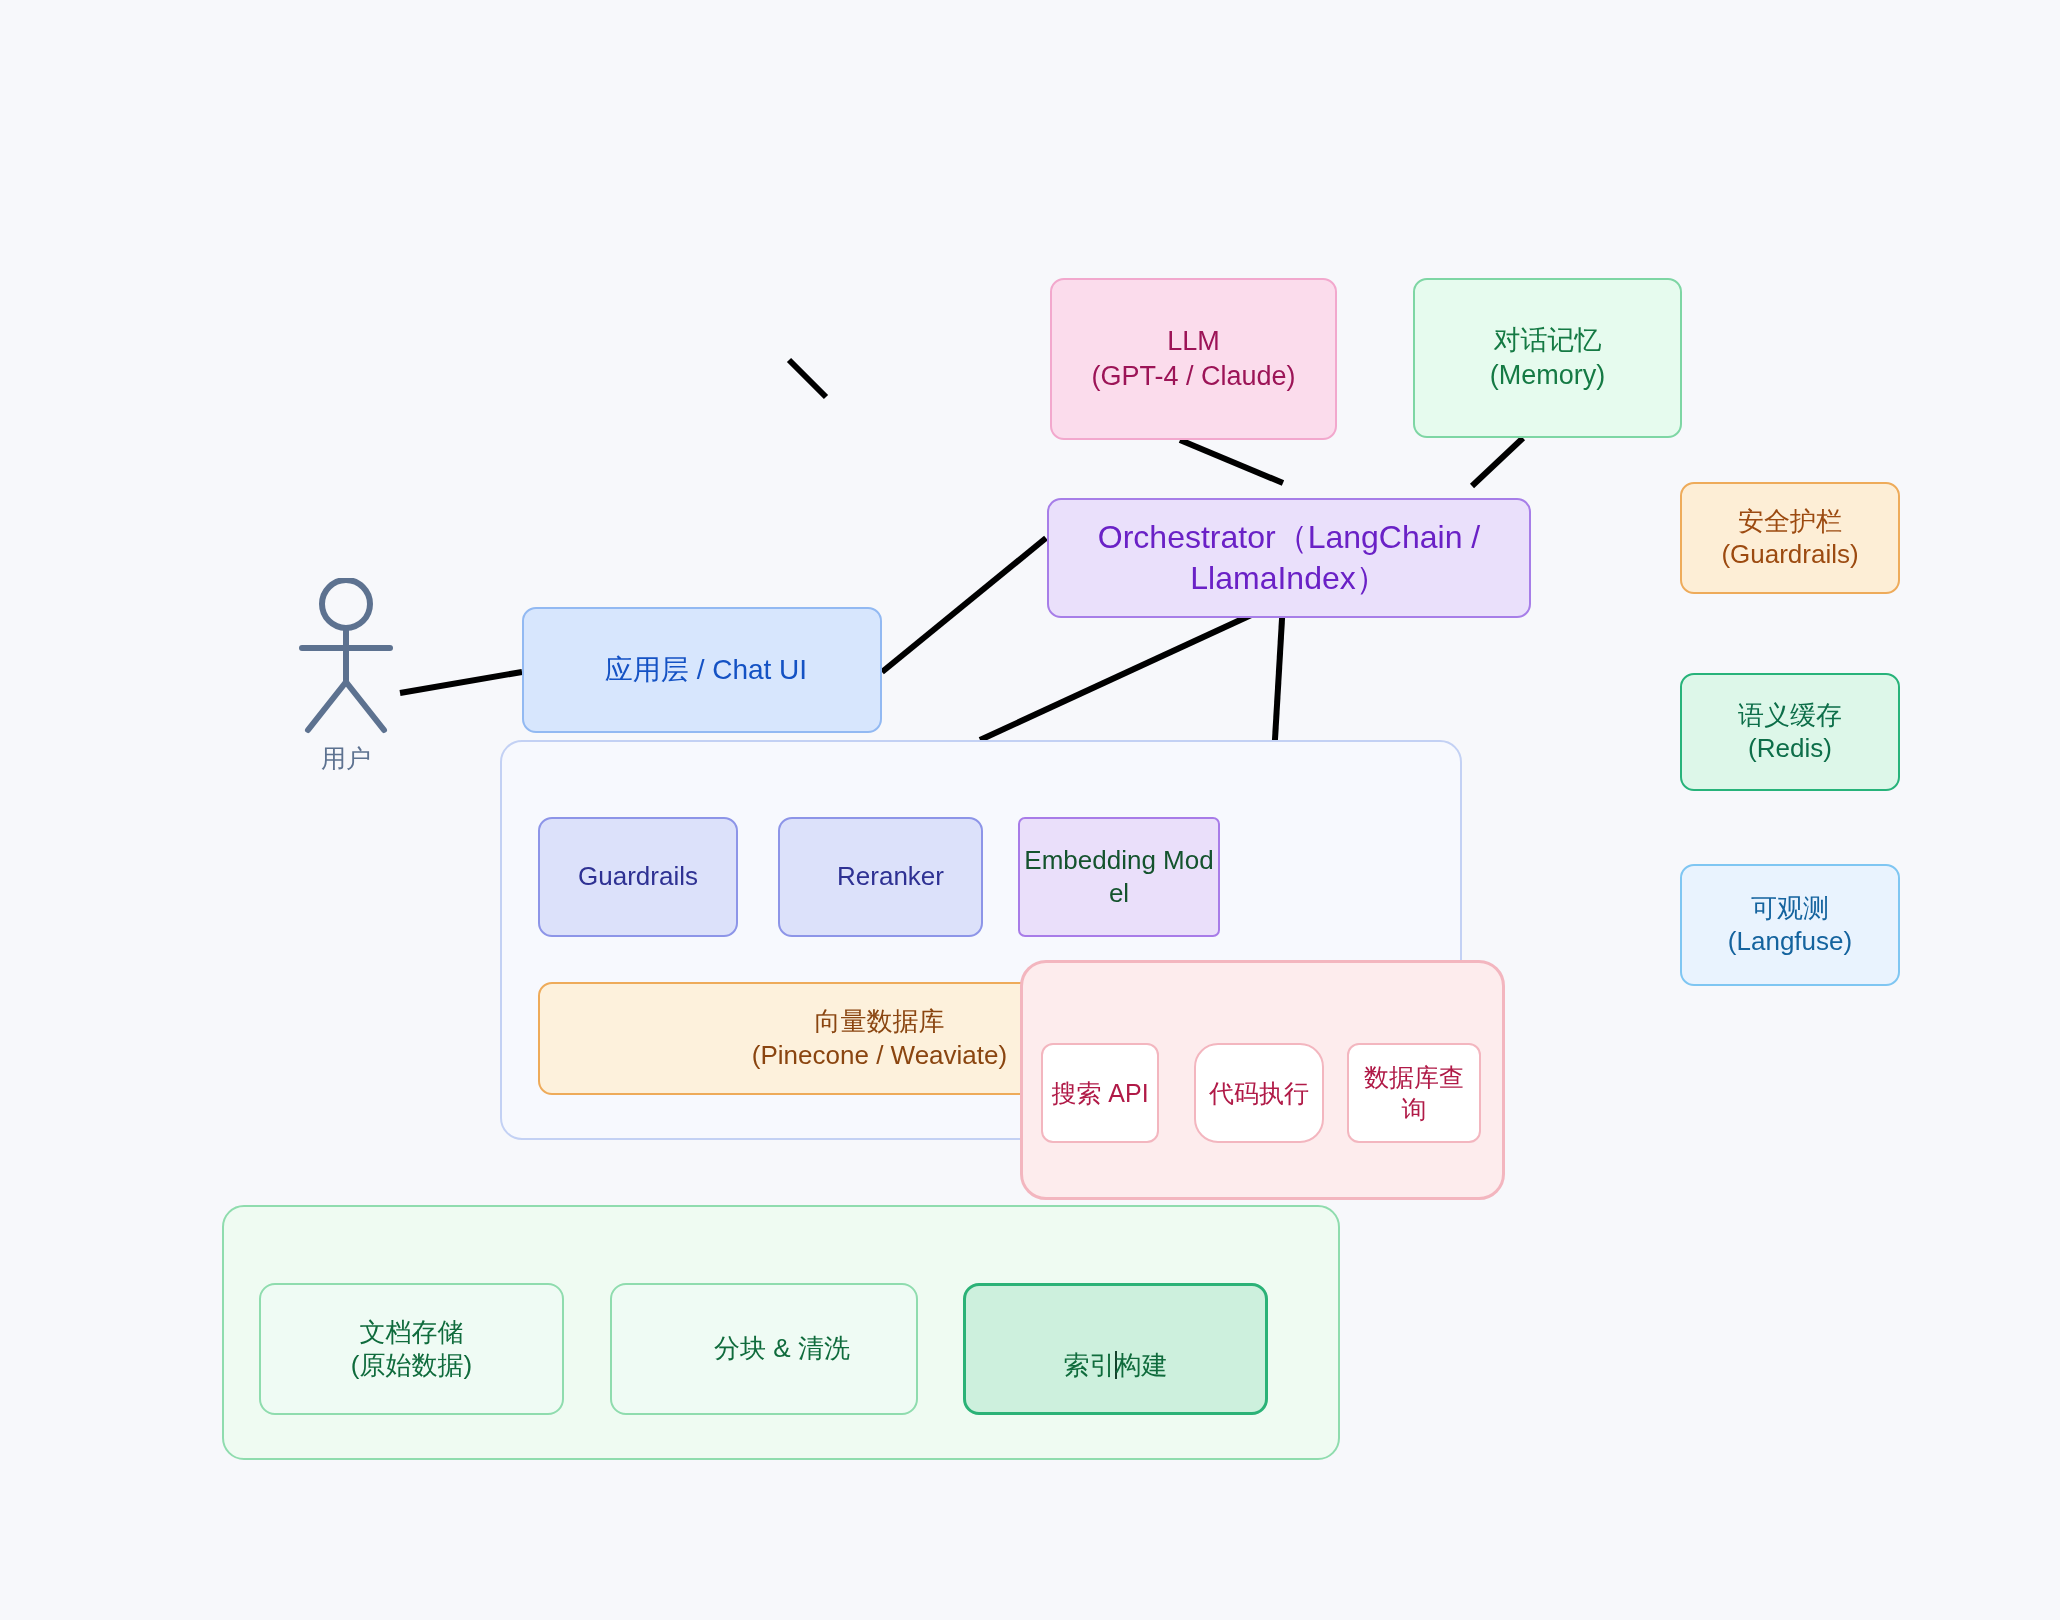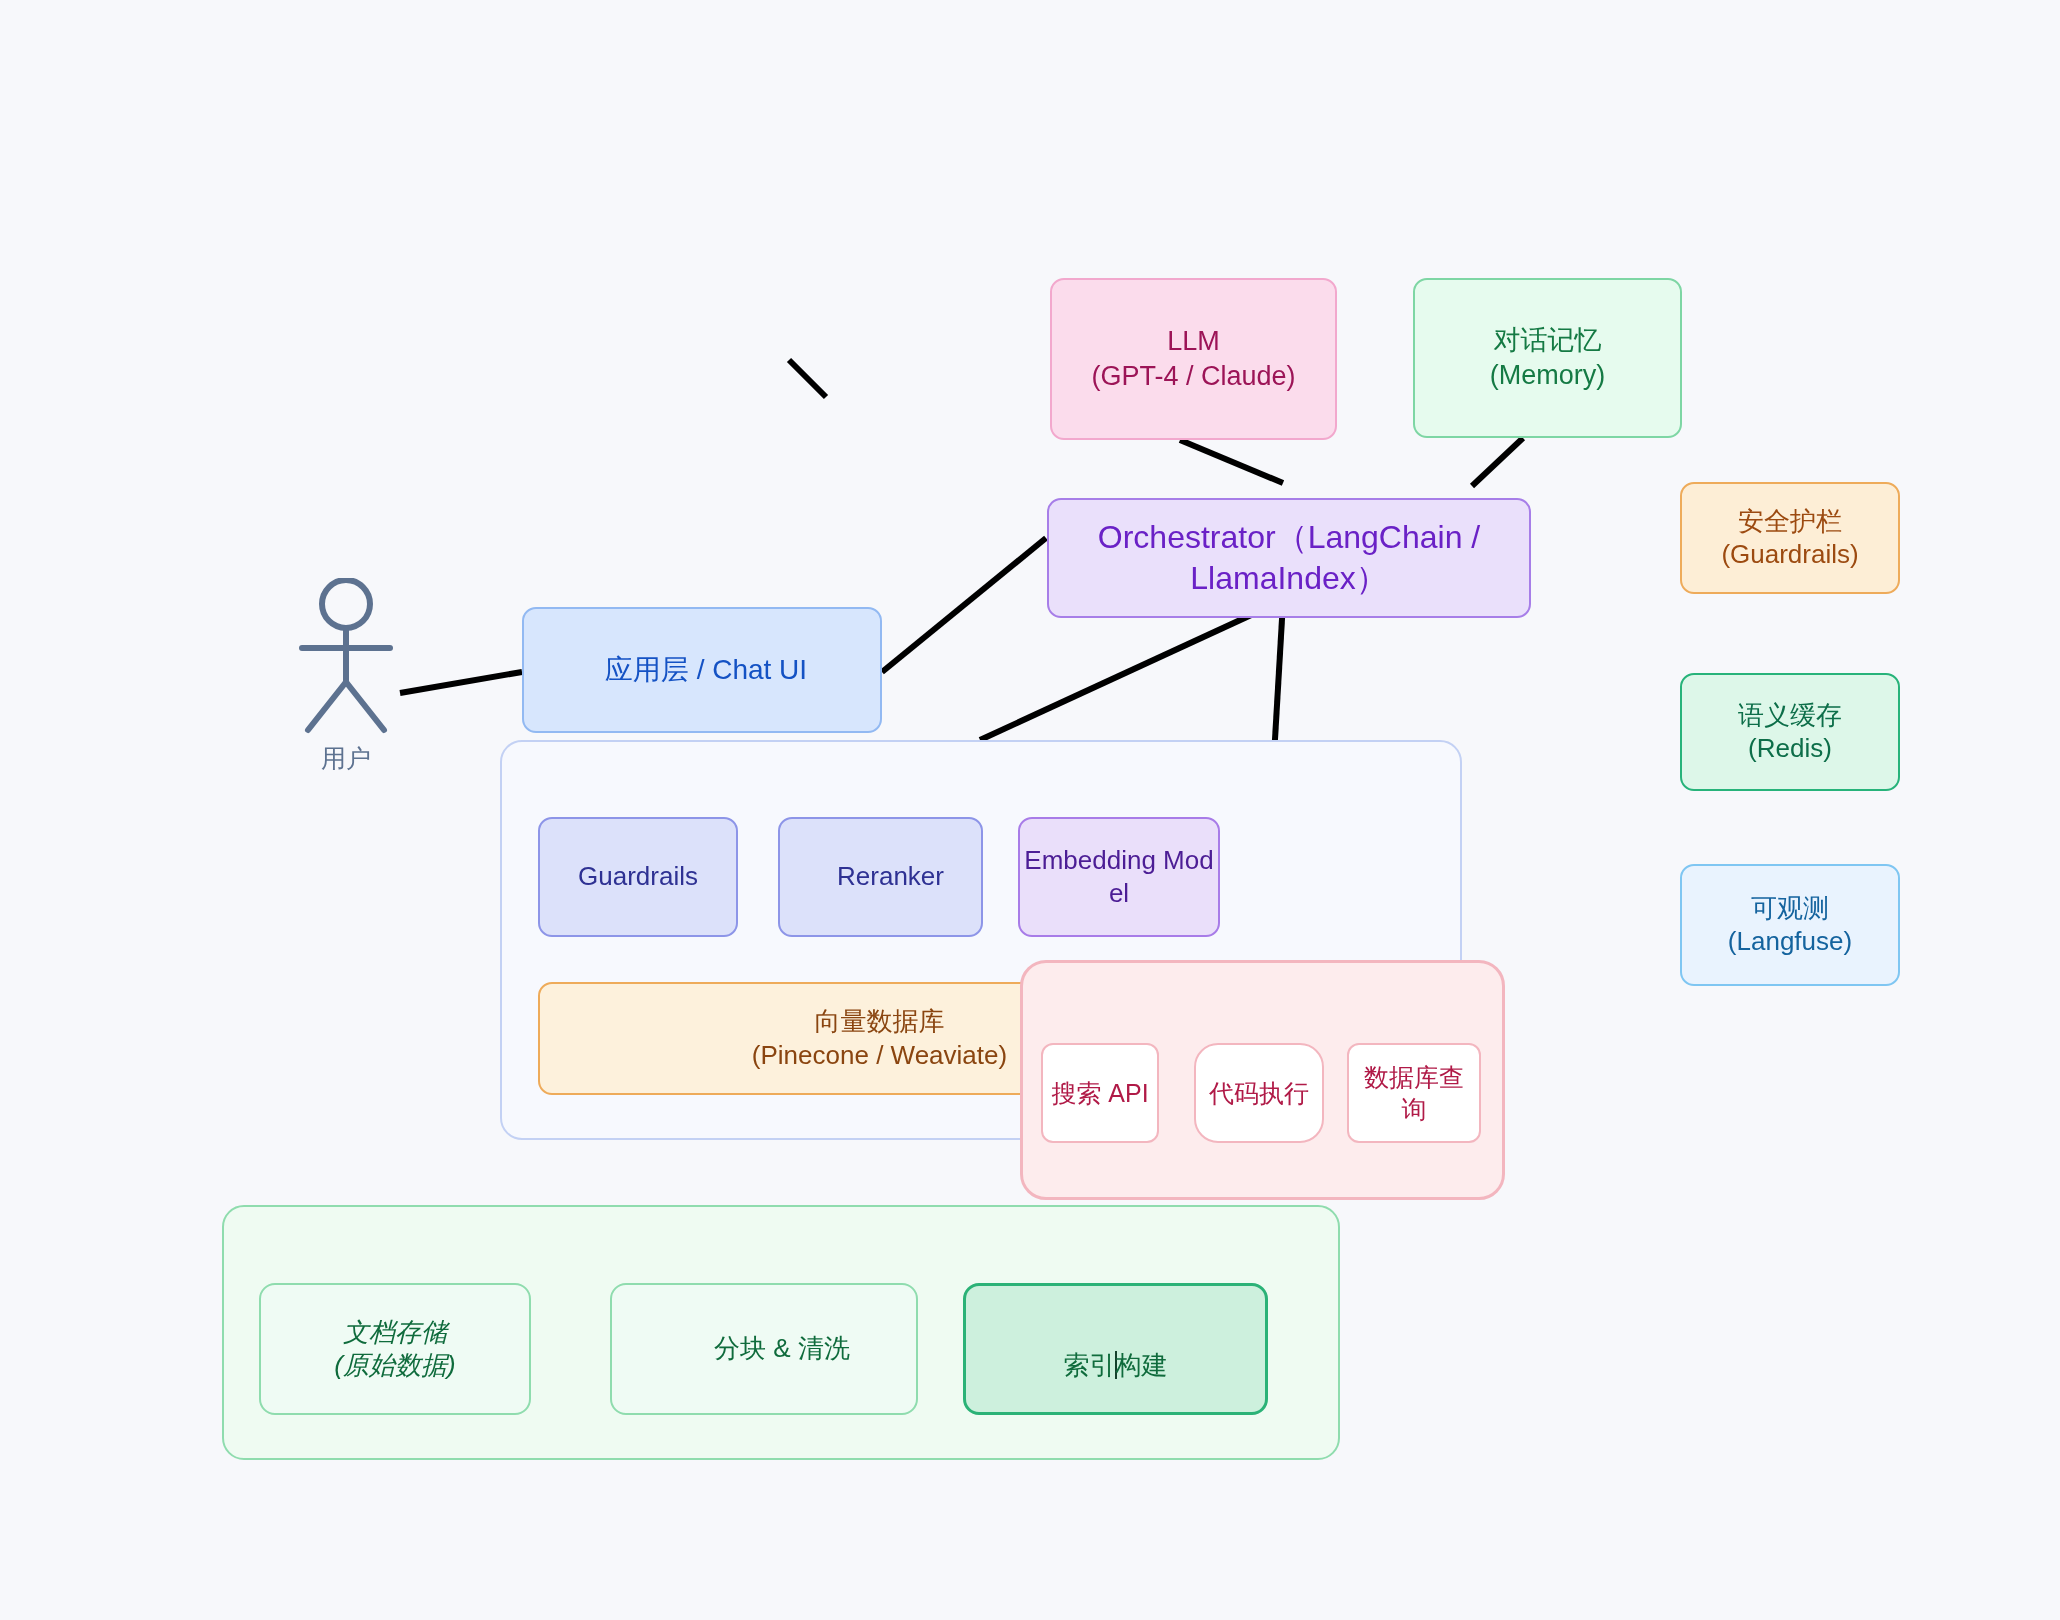--- a/index.html
+++ b/index.html
@@ -229,21 +229,21 @@
   <div class="container-rag" style="left: 500px; top: 740px; width: 962px; height: 400px; background: rgb(247, 249, 254); border-color: rgb(195, 209, 244);"></div>
 
   <div class="node n-rag-sub" style="left: 538px; top: 817px; width: 200px; height: 120px; background: rgb(220, 225, 250); color: rgb(46, 49, 147); border-color: rgb(141, 149, 232);">
     <span class="node-label">Guardrails</span>
   </div>
 
   <div class="node n-rag-sub" style="left: 778px; top: 817px; width: 205px; height: 120px; background: rgb(220, 225, 250); color: rgb(46, 49, 147); border-color: rgb(141, 149, 232); padding-left: 20px;">
     <span class="node-label">Reranker</span>
   </div>
 
-  <div class="node n-embed" style="left: 1018px; top: 817px; width: 202px; height: 120px; background: rgb(234, 223, 250); color: #4c1d95; border-color: rgb(168, 124, 232);">
+  <div class="node n-embed" style="left: 1018px; top: 817px; width: 202px; height: 120px; background: rgb(234, 223, 250); color: #14532d; border-color: rgb(168, 124, 232); border-radius: 7px;">
     <span class="node-label">Embedding Mod
 el</span>
   </div>
 
   <div class="node n-vdb" style="left: 538px; top: 982px; width: 683px; height: 113px; background: rgb(253, 241, 220); color: rgb(138, 69, 16); border-color: rgb(238, 171, 90);">
     <span class="node-label">向量数据库
 (Pinecone / Weaviate)</span>
   </div>
 
   <div class="container-tools" style="left: 1020px; top: 960px; width: 485px; height: 240px; background: rgb(253, 236, 237); border-color: rgb(243, 182, 191);"></div>
@@ -256,21 +256,21 @@
     <span class="node-label">代码执行</span>
   </div>
 
   <div class="node n-tool" style="left: 1347px; top: 1043px; width: 134px; height: 100px; border-radius: 12px; background: rgb(255, 255, 255); color: rgb(176, 26, 71); border-color: rgb(243, 182, 191);">
     <span class="node-label">数据库查
 询</span>
   </div>
 
   <div class="container-ingest" style="left: 222px; top: 1205px; width: 1118px; height: 255px; background: rgb(239, 251, 242); border-color: rgb(143, 220, 174);"></div>
 
-  <div class="node n-ingest" style="left: 259px; top: 1283px; width: 272px; height: 132px; border-radius: 16px; background: rgb(239, 251, 244); color: rgb(15, 107, 60); border-color: rgb(143, 220, 174); font-style: italic;">
+  <div class="node n-ingest" style="left: 259px; top: 1283px; width: 305px; height: 132px; border-radius: 16px; background: rgb(239, 251, 244); color: rgb(15, 107, 60); border-color: rgb(143, 220, 174);">
     <span class="node-label">文档存储
 (原始数据)</span>
   </div>
 
   <div class="node n-ingest" style="left: 610px; top: 1283px; width: 308px; height: 132px; border-radius: 16px; background: rgb(239, 251, 244); color: rgb(15, 107, 60); border-color: rgb(143, 220, 174); padding-left: 36px;">
     <span class="node-label">分块 &amp; 清洗</span>
   </div>
 
   <div class="node n-ingest active" style="left: 963px; top: 1283px; width: 305px; height: 132px; border-radius: 16px; background: rgb(205, 240, 221); color: rgb(15, 107, 60); border-color: rgb(43, 178, 119);">
     <span class="node-label">

